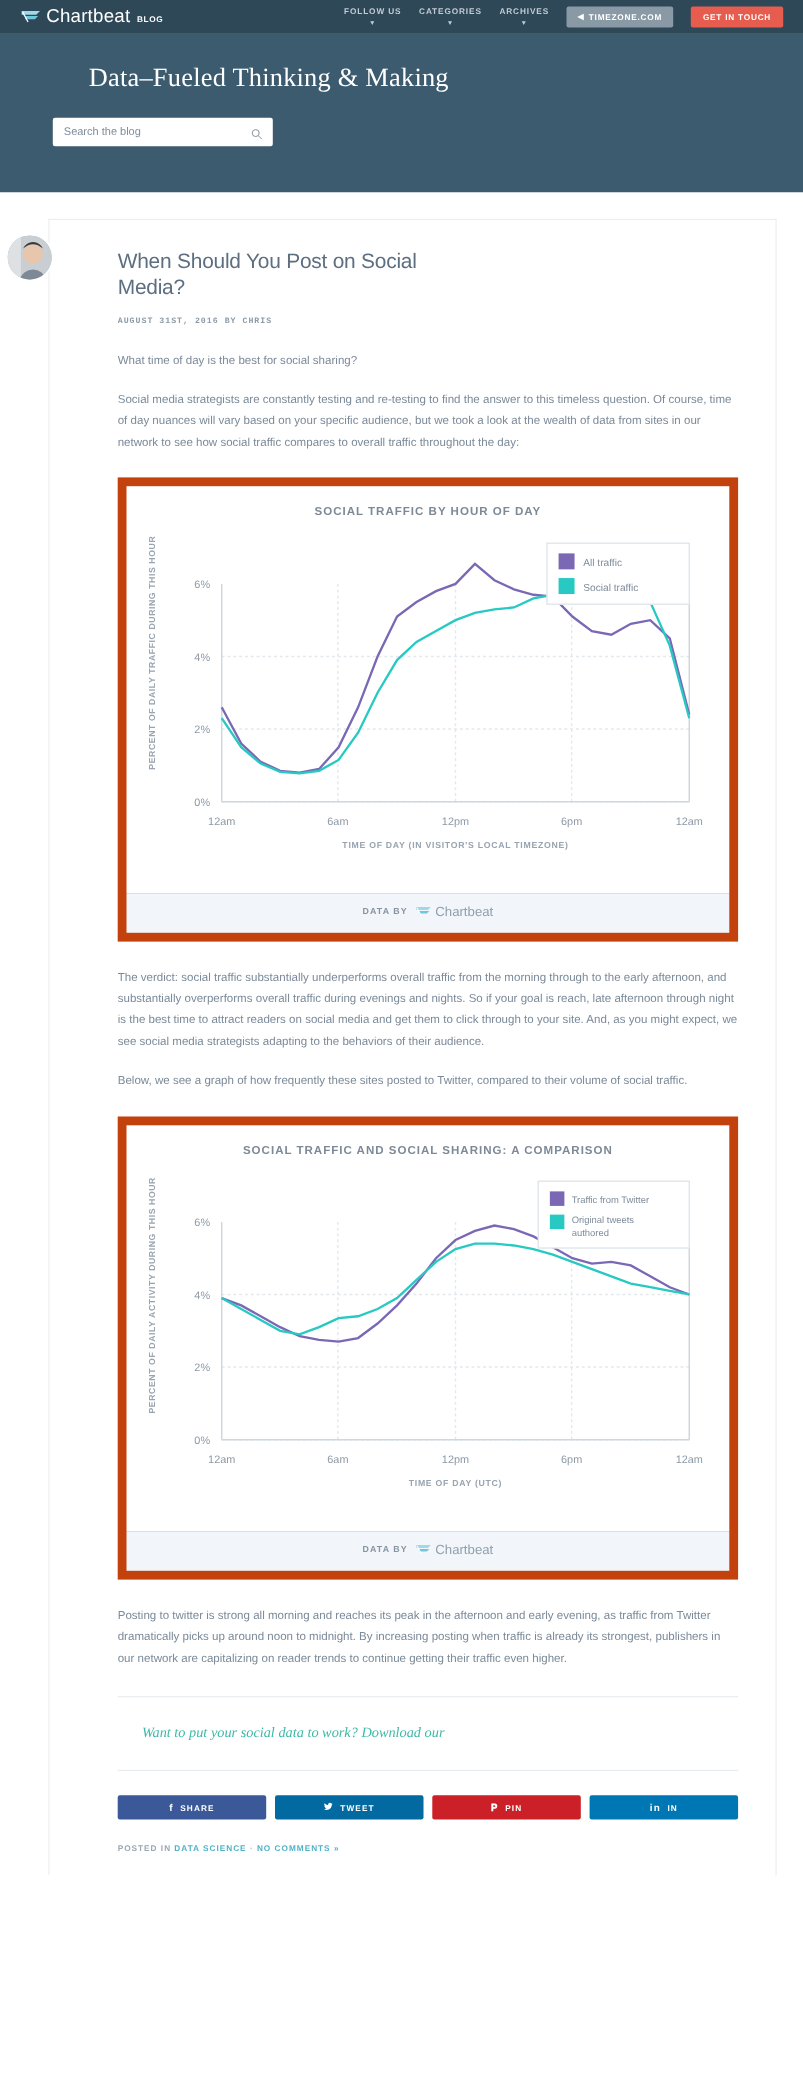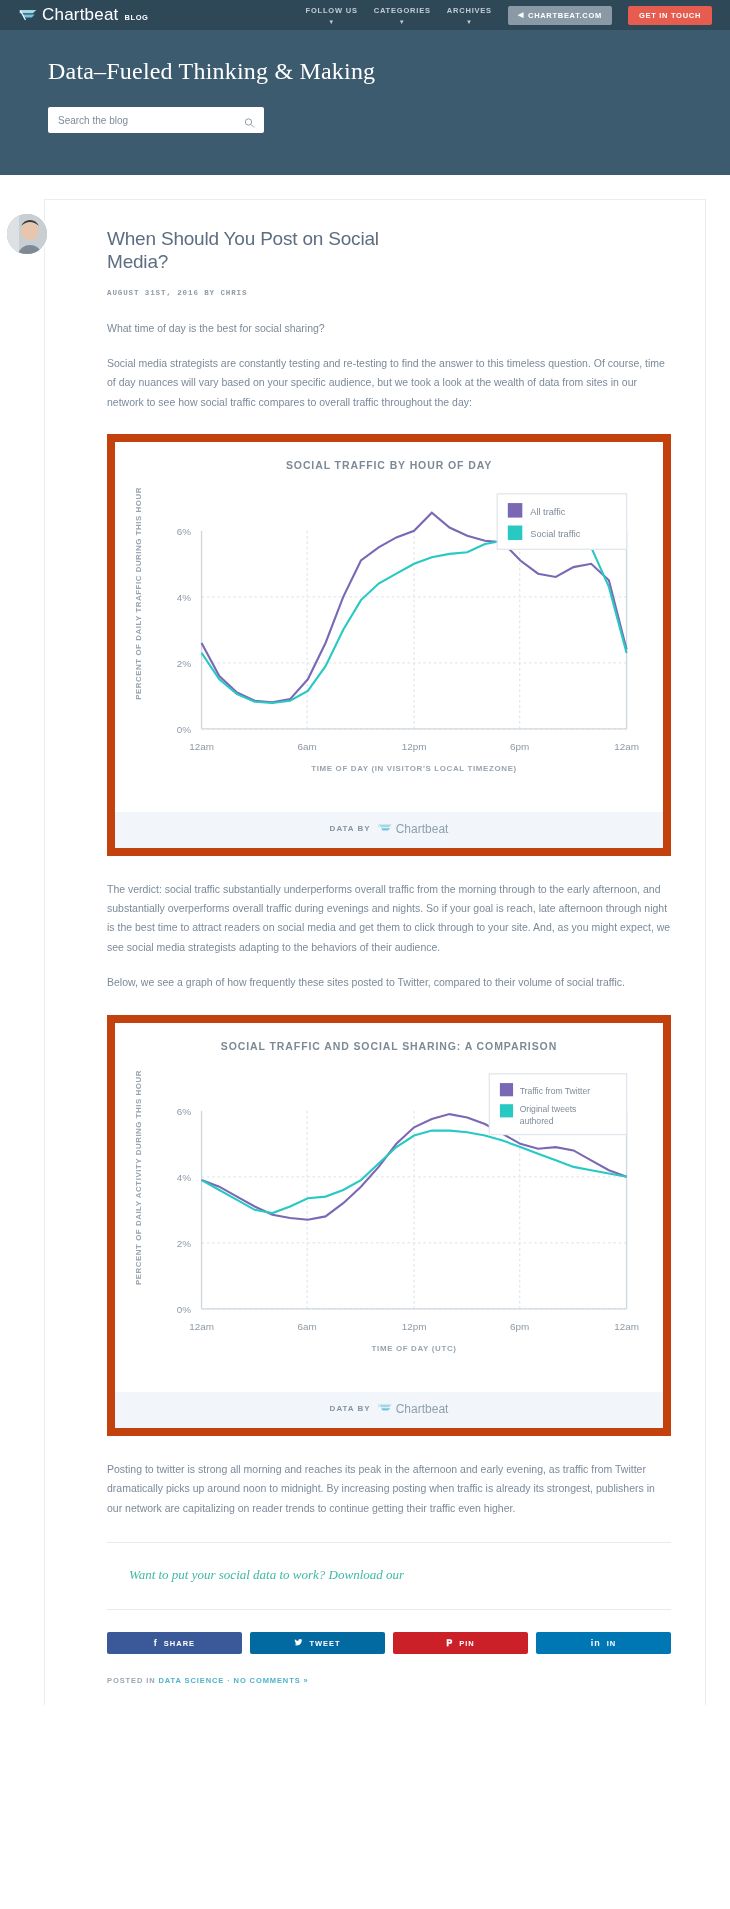--- a/index.html
+++ b/index.html
@@ -79,24 +79,25 @@
   }
   .hero-left { flex: 0 0 auto; width: 360px; }
   .hero-title {
     font-family: "Liberation Serif", serif;
     font-size: 24px;
     font-weight: 400;
     color: #ffffff;
     letter-spacing: .2px;
     margin-bottom: 22px;
     white-space: nowrap;
+    text-align: right;
   }
   .search-wrap {
     position: relative;
-    width: 216px;
+    width: 200px;
     height: 26px;
     background: #ffffff;
     border-radius: 2px;
   }
   .search-wrap input {
     width: 100%; height: 100%;
     border: 0; outline: 0;
     background: transparent;
     font-family: "Liberation Sans", sans-serif;
     font-size: 10px;
@@ -263,21 +264,21 @@
     <div class="nav-link">
       <span>CATEGORIES</span>
       <span class="caret">▼</span>
     </div>
     <div class="nav-link">
       <span>ARCHIVES</span>
       <span class="caret">▼</span>
     </div>
     <div class="btn-cb">
       <span class="tri-left">◀</span>
-      <span>CHARTBEAT.COM</span>
+      <span>TIMEZONE.COM</span>
     </div>
     <div class="btn-touch">
       <span>GET IN TOUCH</span>
     </div>
   </div>
 </div>
 
 <div class="hero">
   <div class="hero-left">
     <div class="hero-title">Data–Fueled Thinking &amp; Making</div>

